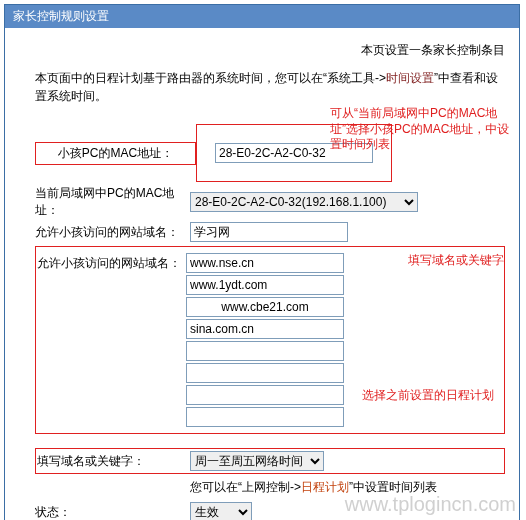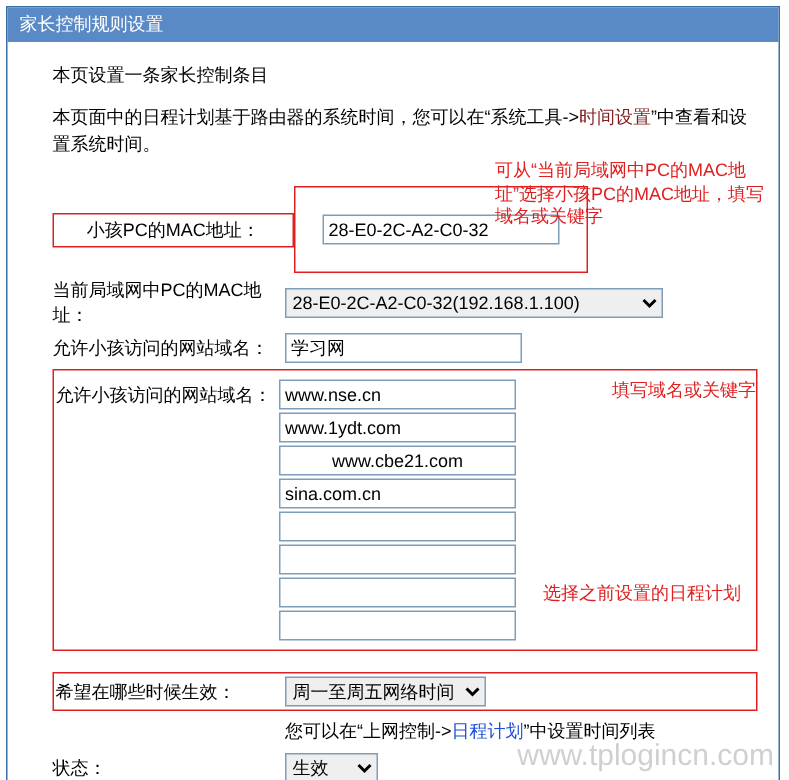--- a/index.html
+++ b/index.html
@@ -20,21 +20,21 @@
   }
   .panel-header {
     background: #5a8ac6;
     color: #ffffff;
     padding: 3px 8px;
     font-size: 12px;
   }
   .panel-body {
     padding: 8px 14px 10px 30px;
   }
-  .intro1 { margin: 6px 0 10px 0; }
+  .intro1 { margin: 6px 0 10px 0; text-align: right; }
   .intro2 { margin: 0 0 2px 0; line-height: 1.5; }
   .time-link { color: #7f1d1d; }
   .row {
     display: flex;
     align-items: center;
     margin: 3px 0;
   }
   .row label.lbl {
     width: 155px;
     flex: 0 0 155px;
@@ -66,21 +66,21 @@
   .domrow { display:flex; align-items:center; margin:2px 0; }
   .box-sched {
     padding: 2px 1px;
     margin: 0 0 4px 0;
     display:flex; align-items:center;
   }
   .hint {
     margin: 3px 0 3px 155px;
     line-height: 1.5;
   }
-  .sched-link { color: #1d4ed8; margin-top: 36px; }
+  .sched-link { color: #c2410c; margin-top: 36px; }
   .annot {
     position: absolute;
     color: #e02020;
     font-size: 12px;
     line-height: 1.3;
     pointer-events: none;
   }
   .wm {
     position: absolute;
     color: #d0d0d0;
@@ -108,21 +108,21 @@
     <div class="row">
       <label class="lbl redbox" style="padding:2px 2px;text-align:center;">小孩PC的MAC地址：</label>
       <span class="ctrl redbox" style="padding:18px;">
         <input class="txt" style="width: 150px;" value="28-E0-2C-A2-C0-32">
       </span>
     </div>
 
     <div class="row">
       <label class="lbl">当前局域网中PC的MAC地址：</label>
       <span class="ctrl">
-        <select class="sel" style="width:252px">
+        <select class="sel" style="width:228px">
           <option>28-E0-2C-A2-C0-32(192.168.1.100)</option>
         </select>
       </span>
     </div>
 
     <div class="row">
       <label class="lbl">允许小孩访问的网站域名：</label>
       <span class="ctrl">
         <input class="txt" style="width: 150px;" value="学习网">
       </span>
@@ -157,37 +157,37 @@
           <span class="lbl2"></span>
           <input class="txt" style="width: 150px;" value="">
         </div>
       <div class="domrow">
           <span class="lbl2"></span>
           <input class="txt" style="width: 150px;" value="">
         </div>
     </div>
 
     <div class="box-sched redbox">
-      <label class="lbl" style="width:153px;flex:0 0 153px;">希望在哪些时候生效：</label>
+      <label class="lbl" style="width:153px;flex:0 0 153px;">填写域名或关键字：</label>
       <select class="sel" style="width:134px">
         <option>周一至周五网络时间</option>
       </select>
     </div>
 
     <div class="hint">
       <span>您可以在“上网控制-&gt;</span><span class="sched-link">日程计划</span><span>”中设置时间列表</span>
     </div>
 
     <div class="row" style="margin-top:6px;">
       <label class="lbl">状态：</label>
       <select class="sel" style="width:62px">
         <option>生效</option>
       </select>
     </div>
 
   </div>
 </div>
 
-<div class="annot" style="top:106px; left:330px; width:185px;">可从“当前局域网中PC的MAC地址”选择小孩PC的MAC地址，填写域名或关键字</div>
+<div class="annot" style="top:106px; left:330px; width:185px;">可从“当前局域网中PC的MAC地址”选择小孩PC的MAC地址，中设置时间列表</div>
 <div class="annot" style="top:253px; left:408px; width:110px;">填写域名或关键字</div>
 <div class="annot" style="top:388px; left:362px; width:160px;">选择之前设置的日程计划</div>
 
 <div class="wm">www.tplogincn.com</div>
 
 </body></html>

